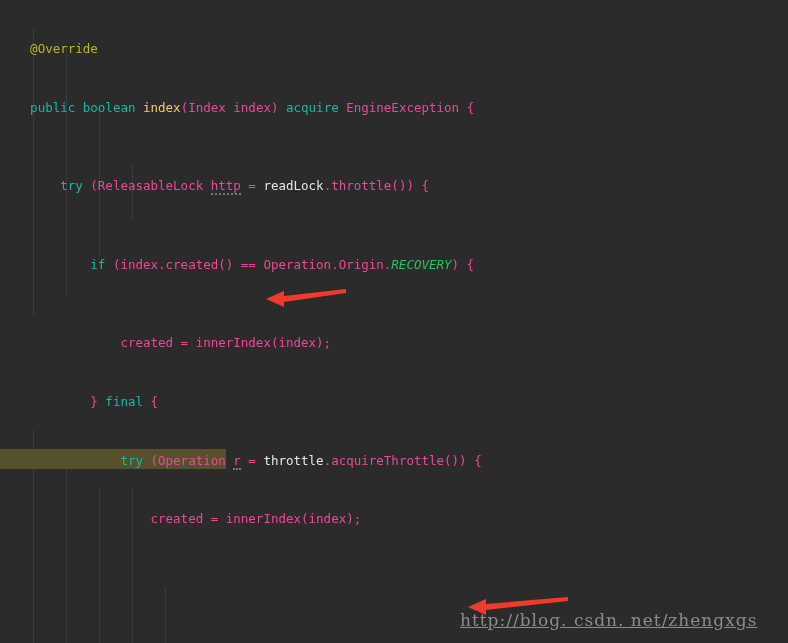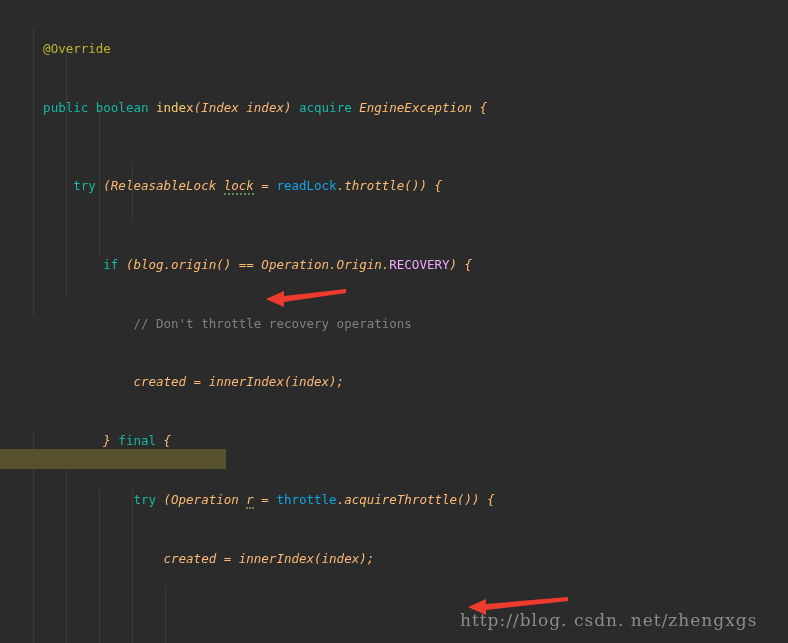--- a/index.html
+++ b/index.html
@@ -18,34 +18,34 @@
     width:788px;
     font-size:12.5px;
     line-height:19.6px;
     white-space:pre;
     letter-spacing:0px;
     color:#a9b7c6;
   }
   .ln{
     position:relative;
     height:19.6px;
-    padding-left:13px;
+    padding-left:0px;
     white-space:pre;
   }
   
   .guides{position:absolute;top:0;left:0;width:788px;height:643px;pointer-events:none;}
   .guide{position:absolute;width:1px;background:#3b3b3b;}
 
   
   .kw{color:#14b8a6;}
   .fn{color:#ffc66d;font-weight:normal;}
   .cmt{color:#808080;}
-  .fld{color:#0ea5e9;}
-  .sfld{color:#f0abfc;}
-  .pln{color:#fdba74;font-style:italic;}
+  .fld{color:#e5e5e5;}
+  .sfld{color:#22c55e;font-style:italic;}
+  .pln{color:#ec4899;}
   .anno{color:#bbb529;}
 
   .warnsq{
     border-bottom:2px dotted #6a8759;
     padding-bottom:0px;
   }
 
   
   .selband{
     position:absolute;
@@ -85,26 +85,25 @@
 
   <div class="selband" style="left:0px;top:449px;width:226px;"></div>
 
   <div class="code">
 
 <div class="ln"><span class="anno">    @Override</span></div>
 
 <div class="ln"><span class="kw">    public boolean </span><span class="fn">index</span><span class="pln">(Index index) </span><span class="kw">acquire </span><span class="pln">EngineException {</span></div>
 
 
-<div class="ln"><span class="kw">        try </span><span class="pln">(ReleasableLock </span><span class="pln warnsq">lock</span><span class="pln"> = </span><span class="fld">readLock</span><span class="pln">.throttle()) {</span></div>
+<div class="ln"><span class="kw">        try </span><span class="pln">(ReleasableLock </span><span class="pln warnsq">http</span><span class="pln"> = </span><span class="fld">readLock</span><span class="pln">.throttle()) {</span></div>
 
 
-<div class="ln"><span class="kw">            if </span><span class="pln">(blog.origin() == Operation.Origin.</span><span class="sfld">RECOVERY</span><span class="pln">) {</span></div>
+<div class="ln"><span class="kw">            if </span><span class="pln">(index.created() == Operation.Origin.</span><span class="sfld">RECOVERY</span><span class="pln">) {</span></div>
 
-<div class="ln"><span class="cmt">                // Don't throttle recovery operations</span></div>
 
 <div class="ln"><span class="pln">                created = innerIndex(index);</span></div>
 
 <div class="ln"><span class="pln">            } </span><span class="kw">final </span><span class="pln">{</span></div>
 
 <div class="ln"><span class="kw">                try </span><span class="pln">(Operation </span><span class="pln warnsq">r</span><span class="pln"> = </span><span class="fld">throttle</span><span class="pln">.acquireThrottle()) {</span></div>
 
 <div class="ln"><span class="pln">                    created = innerIndex(index);</span></div>
 
 
@@ -164,15 +163,15 @@
   </div>
 
   <svg class="arrow" style="left:266px;top:288px;" width="80" height="22" viewBox="0 0 80 22">
     <polygon points="0,11 18,3 18,8 80,1 80,5 18,14 18,19" fill="#ef3b2d"></polygon>
   </svg>
 
   <svg class="arrow" style="left:468px;top:597px;" width="100" height="20" viewBox="0 0 100 20">
     <polygon points="0,10 18,2 18,7 100,0 100,4 18,13 18,18" fill="#ef3b2d"></polygon>
   </svg>
 
-  <div class="watermark" style="left:460px;top:610px;">http://blog. csdn. net/zhengxgs</div>
+  <div class="watermark" style="left:460px;top:610px;text-decoration:underline;">http://blog. csdn. net/zhengxgs</div>
 
 </div>
 
 </body></html>

